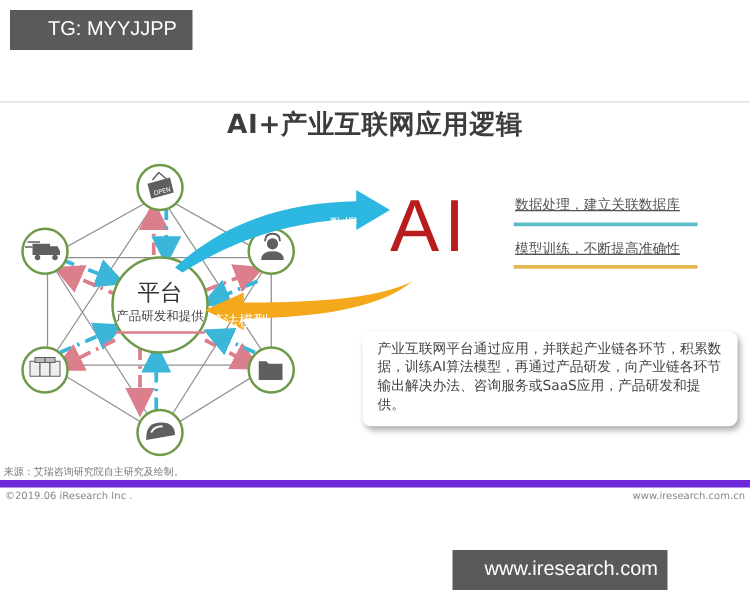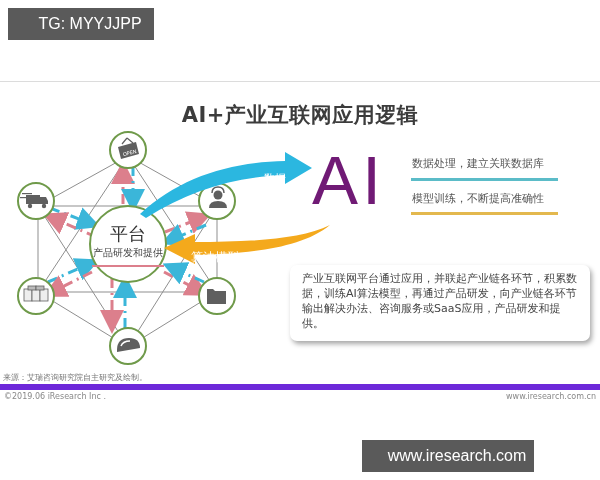--- a/index.html
+++ b/index.html
@@ -15,40 +15,40 @@
   }
   .wm-top { left: 8px; top: 8px; width: 128px; height: 32px; }
   .wm-bottom { left: 362px; top: 440px; width: 154px; height: 32px; }
 
   .figure {
     position: absolute; left: 0; top: 81px; width: 600px; height: 318px;
     border-top: 1px solid #dcdcdc;
     background: #ffffff;
   }
   .fig-title {
-    position: absolute; left: 0; top: 19px; width: 600px; text-align: center;
+    position: absolute; left: 0; top: 3px; width: 600px; text-align: center;
     font-size: 21px; font-weight: bold; color: #3c3c3c; letter-spacing: 0.5px;
   }
   svg.diagram { position: absolute; left: 0; top: 0; }
 
   .node-label {
     position: absolute; color: #333; text-align: center; white-space: nowrap;
   }
   .platform-title { left: 98px; top: 140px; width: 60px; font-size: 18px; }
   .platform-sub { left: 80px; top: 164px; width: 96px; font-size: 10px; color: #444; }
 
   .arrow-label { position: absolute; color: #fff; font-size: 11px; white-space: nowrap; }
   .lbl-data { left: 264px; top: 89px; }
-  .lbl-algo { left: 167px; top: 167px; font-size: 12px; margin-left: 24px; }
+  .lbl-algo { left: 167px; top: 167px; font-size: 12px; }
 
   .ai-big {
-    position: absolute; left: 312px; top: 54px; font-size: 69px; line-height: 90px;
-    color: #701a75; font-family: "Liberation Sans", sans-serif; letter-spacing: 4px;
+    position: absolute; left: 312px; top: 54px; font-size: 59px; line-height: 90px;
+    color: #b91c1c; font-family: "Liberation Sans", sans-serif; letter-spacing: 4px;
   }
-  .ai-item { position: absolute; left: 412px; font-size: 11px; color: #555; white-space: nowrap; }
+  .ai-item { position: absolute; left: 412px; font-size: 11px; color: #555; white-space: nowrap; text-decoration: underline; }
   .ai-item-1 { top: 74px; }
   .ai-item-2 { top: 109px; }
   .ai-line { position: absolute; left: 411px; width: 147px; height: 3px; }
   .ai-line-1 { top: 96px; background: #5bbcc8; }
   .ai-line-2 { top: 130px; background: #e3b84e; }
 
   .desc-box {
     position: absolute; left: 290px; top: 183px; width: 300px; height: 76px;
     background: #ffffff; border-radius: 7px;
     box-shadow: 2px 3px 5px rgba(0,0,0,0.35);

